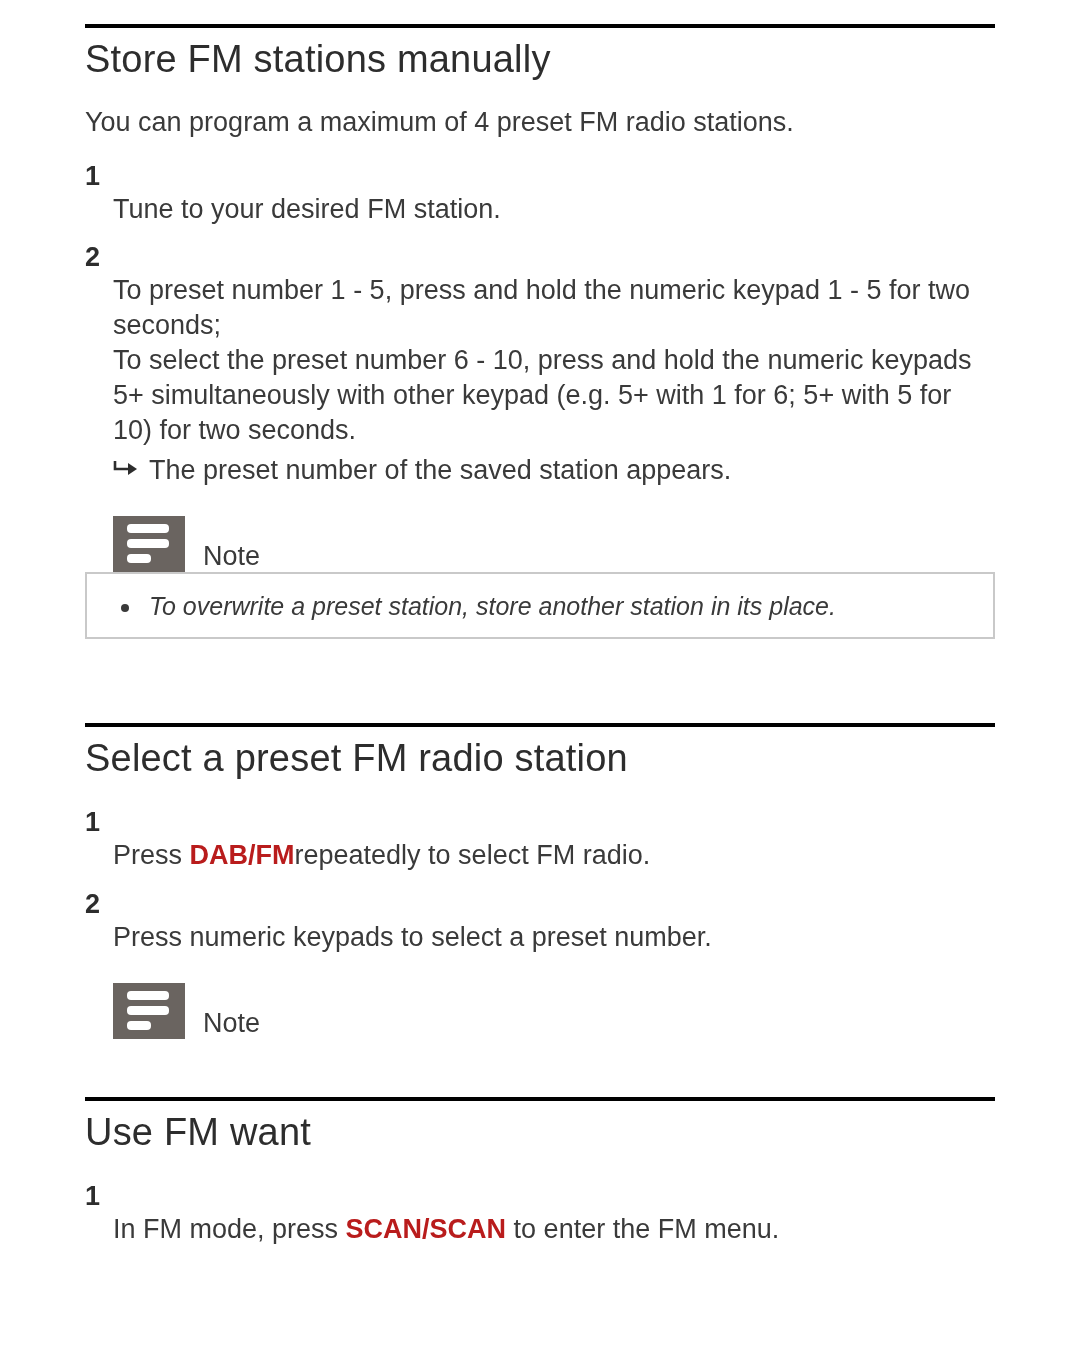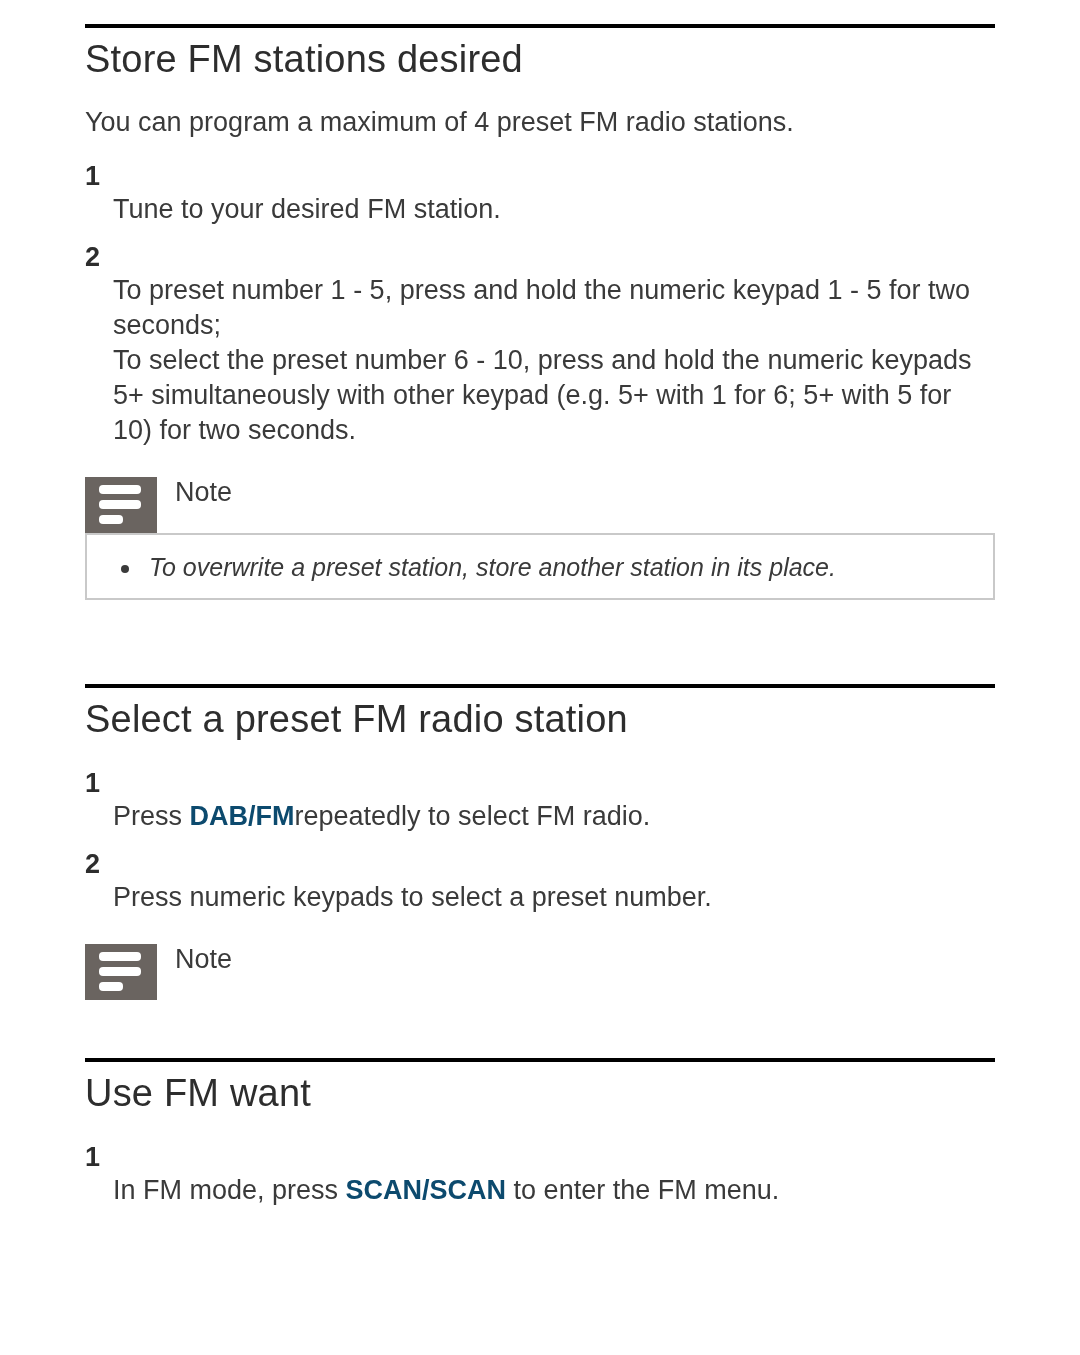--- a/index.html
+++ b/index.html
@@ -55,21 +55,21 @@
     line-height: 1.25;
   }
   ol.steps > li .body {
     flex: 1 1 auto;
     font-size: 27px;
     color: #3a3a3a;
     line-height: 1.3;
     font-weight: 300;
     margin-top: 32px;
   }
-  .bold { font-weight: 700; color:#0c4a6e;}
+  .bold { font-weight: 700; color:#b91c1c;}
 
   
   .result-line {
     display: flex;
     align-items: flex-start;
     margin-top: 4px;
   }
   .result-arrow {
     flex: 0 0 36px;
     text-align: left;
@@ -79,23 +79,24 @@
     flex: 1;
     font-size: 27px;
     color:#3a3a3a;
     font-weight:300;
   }
 
   
   .note-wrap { margin-top: 28px; }
   .note-header {
     display: flex;
-    align-items: flex-start;
+    align-items: flex-end;
     column-gap: 18px;
     margin-bottom: 0;
+    margin-left: 28px;
   }
   .note-icon {
     width: 72px;
     height: 56px;
     background: #6a6460;
     display: flex;
     flex-direction: column;
     justify-content: center;
     padding-left: 14px;
     box-sizing: border-box;
@@ -133,34 +134,43 @@
   }
 
   .section-gap { height: 60px; }
 </style>
 </head>
 <body>
 
 <div class="page">
 
   <div class="rule-top"></div>
-  <h2 class="section-title">Store FM stations desired</h2>
+  <h2 class="section-title">Store FM stations manually</h2>
 
   <p class="intro">You can program a maximum of 4 preset FM radio stations.</p>
 
   <ol class="steps">
     <li>
       <span class="num">1</span>
       <span class="body">Tune to your desired FM station.</span>
     </li>
     <li>
       <span class="num">2</span>
       <span class="body">
         <span>To preset number 1 - 5, press and hold the numeric keypad 1 - 5 for two seconds;</span><br>
         <span>To select the preset number 6 - 10, press and hold the numeric keypads 5+ simultaneously with other keypad (e.g. 5+ with 1 for 6; 5+ with 5 for 10) for two seconds.</span>
+        <span class="result-line">
+          <span class="result-arrow">
+            <svg width="26" height="20" viewBox="0 0 26 20">
+              <path d="M2 2 V10 H18" stroke="#2d2d2d" stroke-width="2.6" fill="none"></path>
+              <path d="M15 4 L24 10 L15 16 Z" fill="#2d2d2d"></path>
+            </svg>
+          </span>
+          <span class="result-text">The preset number of the saved station appears.</span>
+        </span>
       </span>
     </li>
   </ol>
 
   <div class="note-wrap">
     <div class="note-header">
       <div class="note-icon">
         <div class="bar b1"></div>
           <div class="bar b2"></div>
           <div class="bar b3"></div>

